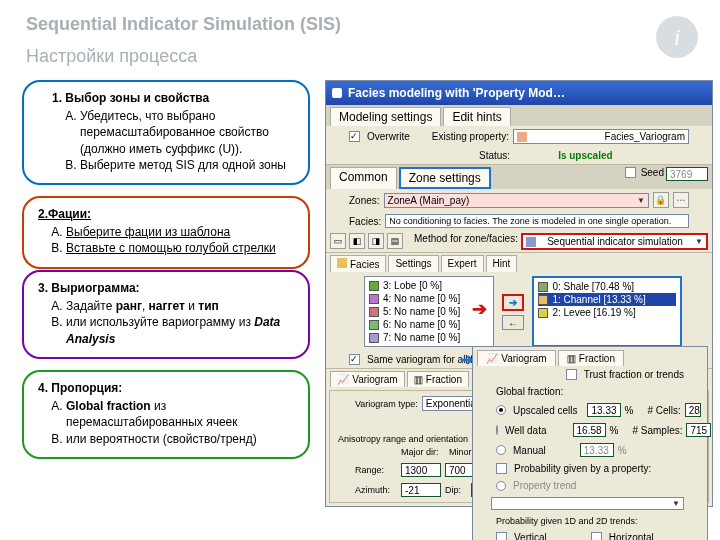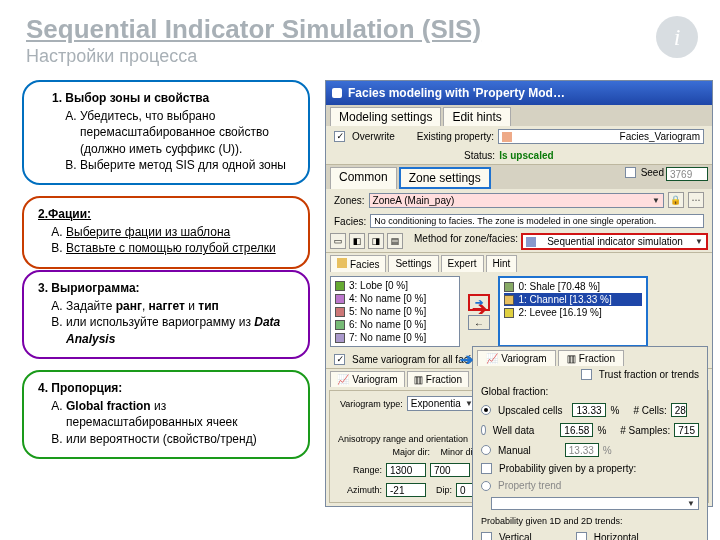--- a/index.html
+++ b/index.html
@@ -5,21 +5,21 @@
   * { box-sizing: border-box; }
   body {
     margin: 0;
     width: 720px;
     height: 540px;
     font-family: Arial, sans-serif;
     background: #fff;
     position: relative;
     overflow: hidden;
   }
-  .title { position: absolute; top: 14px; left: 26px; font-size: 26px; font-weight: bold; color: #a8b0b6; text-decoration: underline; }
+  .title { position: absolute; top: 14px; left: 26px; font-size: 18px; font-weight: bold; color: #a8b0b6; }
   .subtitle { position: absolute; top: 46px; left: 26px; font-size: 18px; color: #a8b0b6; }
   .logo { position: absolute; top: 16px; right: 22px; width: 42px; height: 42px; border-radius: 50%; background: #d8dde1; display:flex; align-items:center; justify-content:center; font-family: Georgia, serif; font-style: italic; font-size: 24px; color:#fff;}
   .callout {
     position: absolute;
     border-radius: 18px;
     padding: 8px 14px 10px 14px;
     font-size: 12px;
     color: #000;
     background: #fff;
     line-height: 1.35;
@@ -49,26 +49,26 @@
     color: #fff;
     display:flex; align-items:center;
     padding: 0 6px;
     font-weight: bold;
     font-size: 12px;
     gap:6px;
   }
   .titlebar .dot { width:10px;height:10px;background:#fff;border-radius:2px;}
   .tabs { display:flex; gap:2px; background:#d6d2c2; padding:2px 4px 0 4px;}
   .tab { background:#fcfaf0; border:1px solid #aaa; border-bottom:none; padding:2px 8px; font-size:12px;}
-  .row { display:flex; align-items:center; gap:4px; padding:3px 8px;text-align:right; }
+  .row { display:flex; align-items:center; gap:4px; padding:3px 23px; }
   .row label, .row span { white-space:nowrap; }
   .field { background:#fff; border:1px solid #14532d; padding:1px 3px; font-size:10px; height:14px; display:inline-flex; align-items:center; }
   .combo { background:#fff; border:1px solid #7a8aa0; padding:1px 3px; font-size:10px; display:inline-flex; align-items:center; justify-content:space-between; }
   .combo .arr { font-size:8px; color:#333; margin-left:4px;}
-  .green { color:#0a7a0a; font-weight:bold; }
+  .green { color:#0a7a0a; font-weight:bold;margin-left:44px; }
   .tabset2 { display:flex; gap:2px; padding:2px 4px 0 4px; background:#ece9d8; border-top:1px solid #bdb79f;}
   .subtab { background:#fcfaf0; border:1px solid #aaa; border-bottom:none; padding:2px 6px; font-size:10px; }
   .listbox { background:#fff; border:1px solid #7a8aa0; margin:4px; padding:2px 4px; font-size:10px; }
   .listbox .item { display:flex; align-items:center; gap:4px; padding:1px 0;}
   .sw { width:10px; height:10px; border:1px solid #555;}
   .selected { background:#1e46a8; color:#fff; }
   .btn { background:#ece9d8; border:1px solid #7a8aa0; padding:1px 5px; font-size:10px;}
   .panel { border:1px solid #bdb79f; margin:3px; padding:2px;}
   .mini { font-size:9px; }
   .chk { width:11px; height:11px; border:1px solid #7a8aa0; background:#fff; display:inline-block; margin-right:3px; vertical-align:middle;}
@@ -199,21 +199,21 @@
         <span>Sequential indicator simulation</span>
         <span class="arr">▼</span>
       </span>
   </div>
   <div class="tabset2">
     <div class="subtab"><span style="width:10px;height:10px;background:#e8c060;display:inline-block;margin-right:3px"></span><span>Facies</span></div>
     <div class="subtab"><span>Settings</span></div>
     <div class="subtab"><span>Expert</span></div>
     <div class="subtab"><span>Hint</span></div>
   </div>
-  <div style="display:flex; position:relative;">
+  <div style="display:flex; position:relative;padding-left:34px;">
     <div class="listbox" style="width:130px">
       <div class="item">
           <span class="sw" style="background:#6a3"></span>
           <span>3: Lobe [0 %]</span>
         </div>
       <div class="item">
           <span class="sw" style="background:#b7c"></span>
           <span>4: No name [0 %]</span>
         </div>
       <div class="item">

